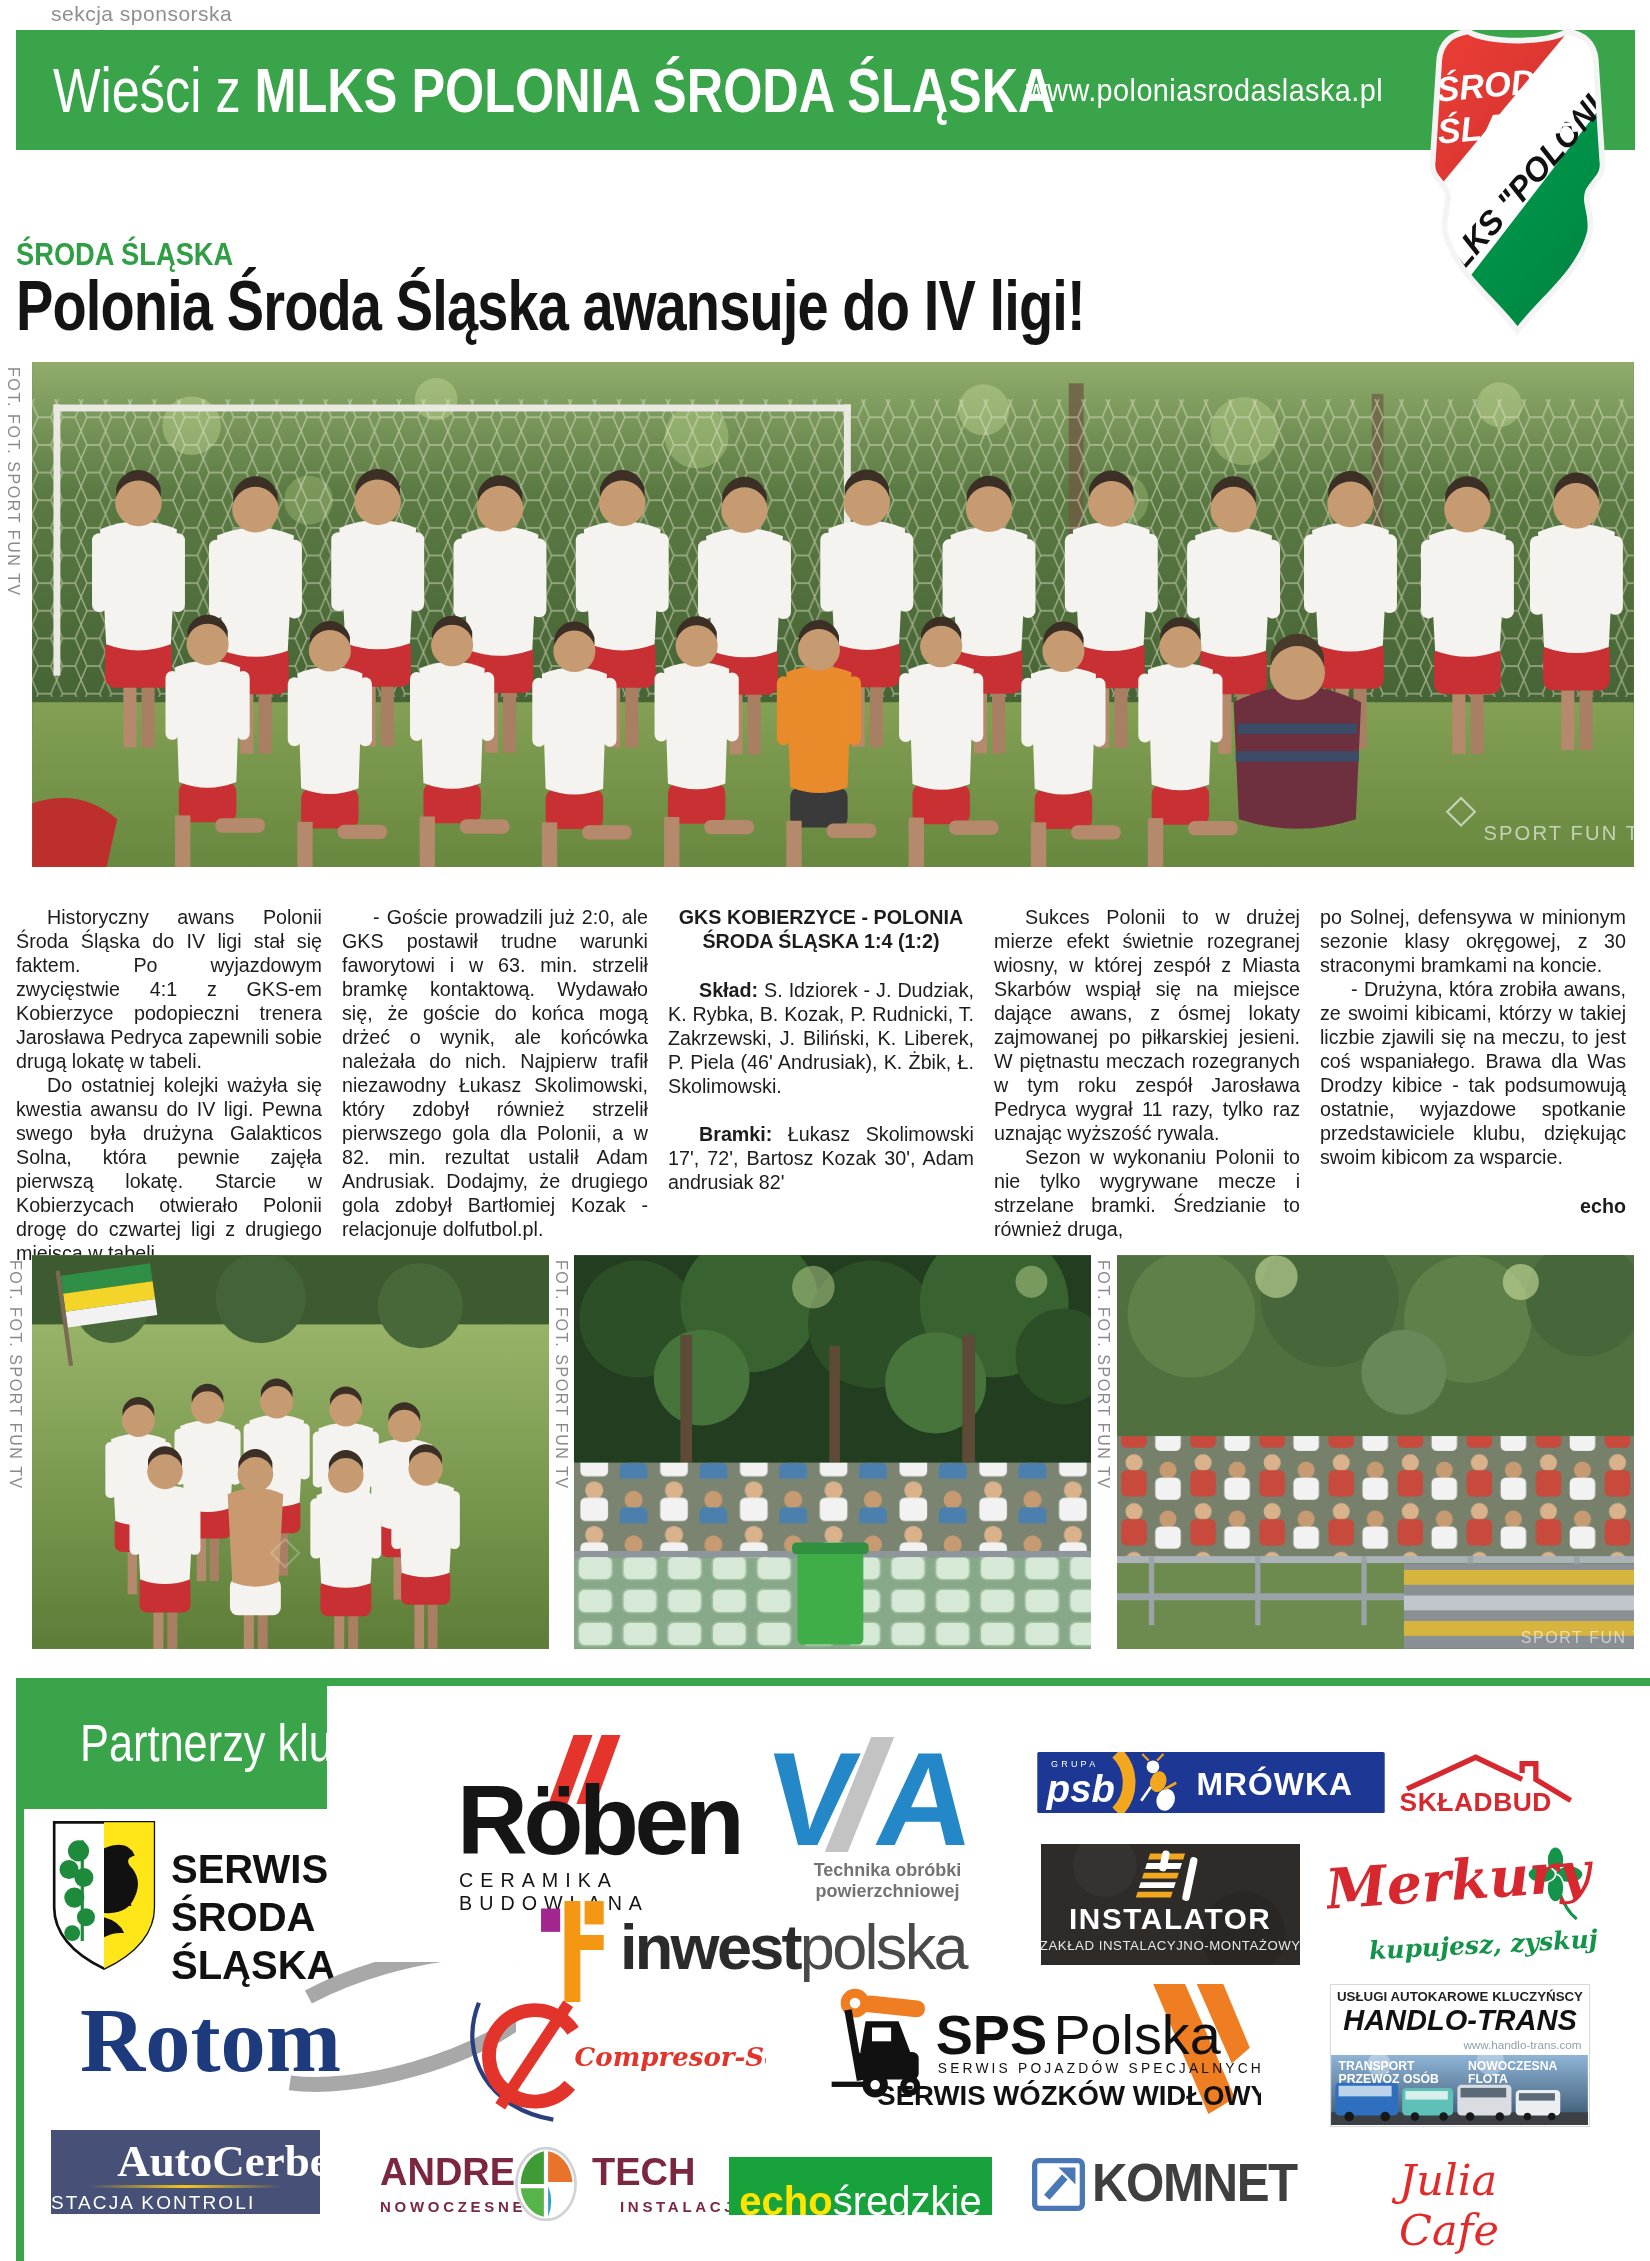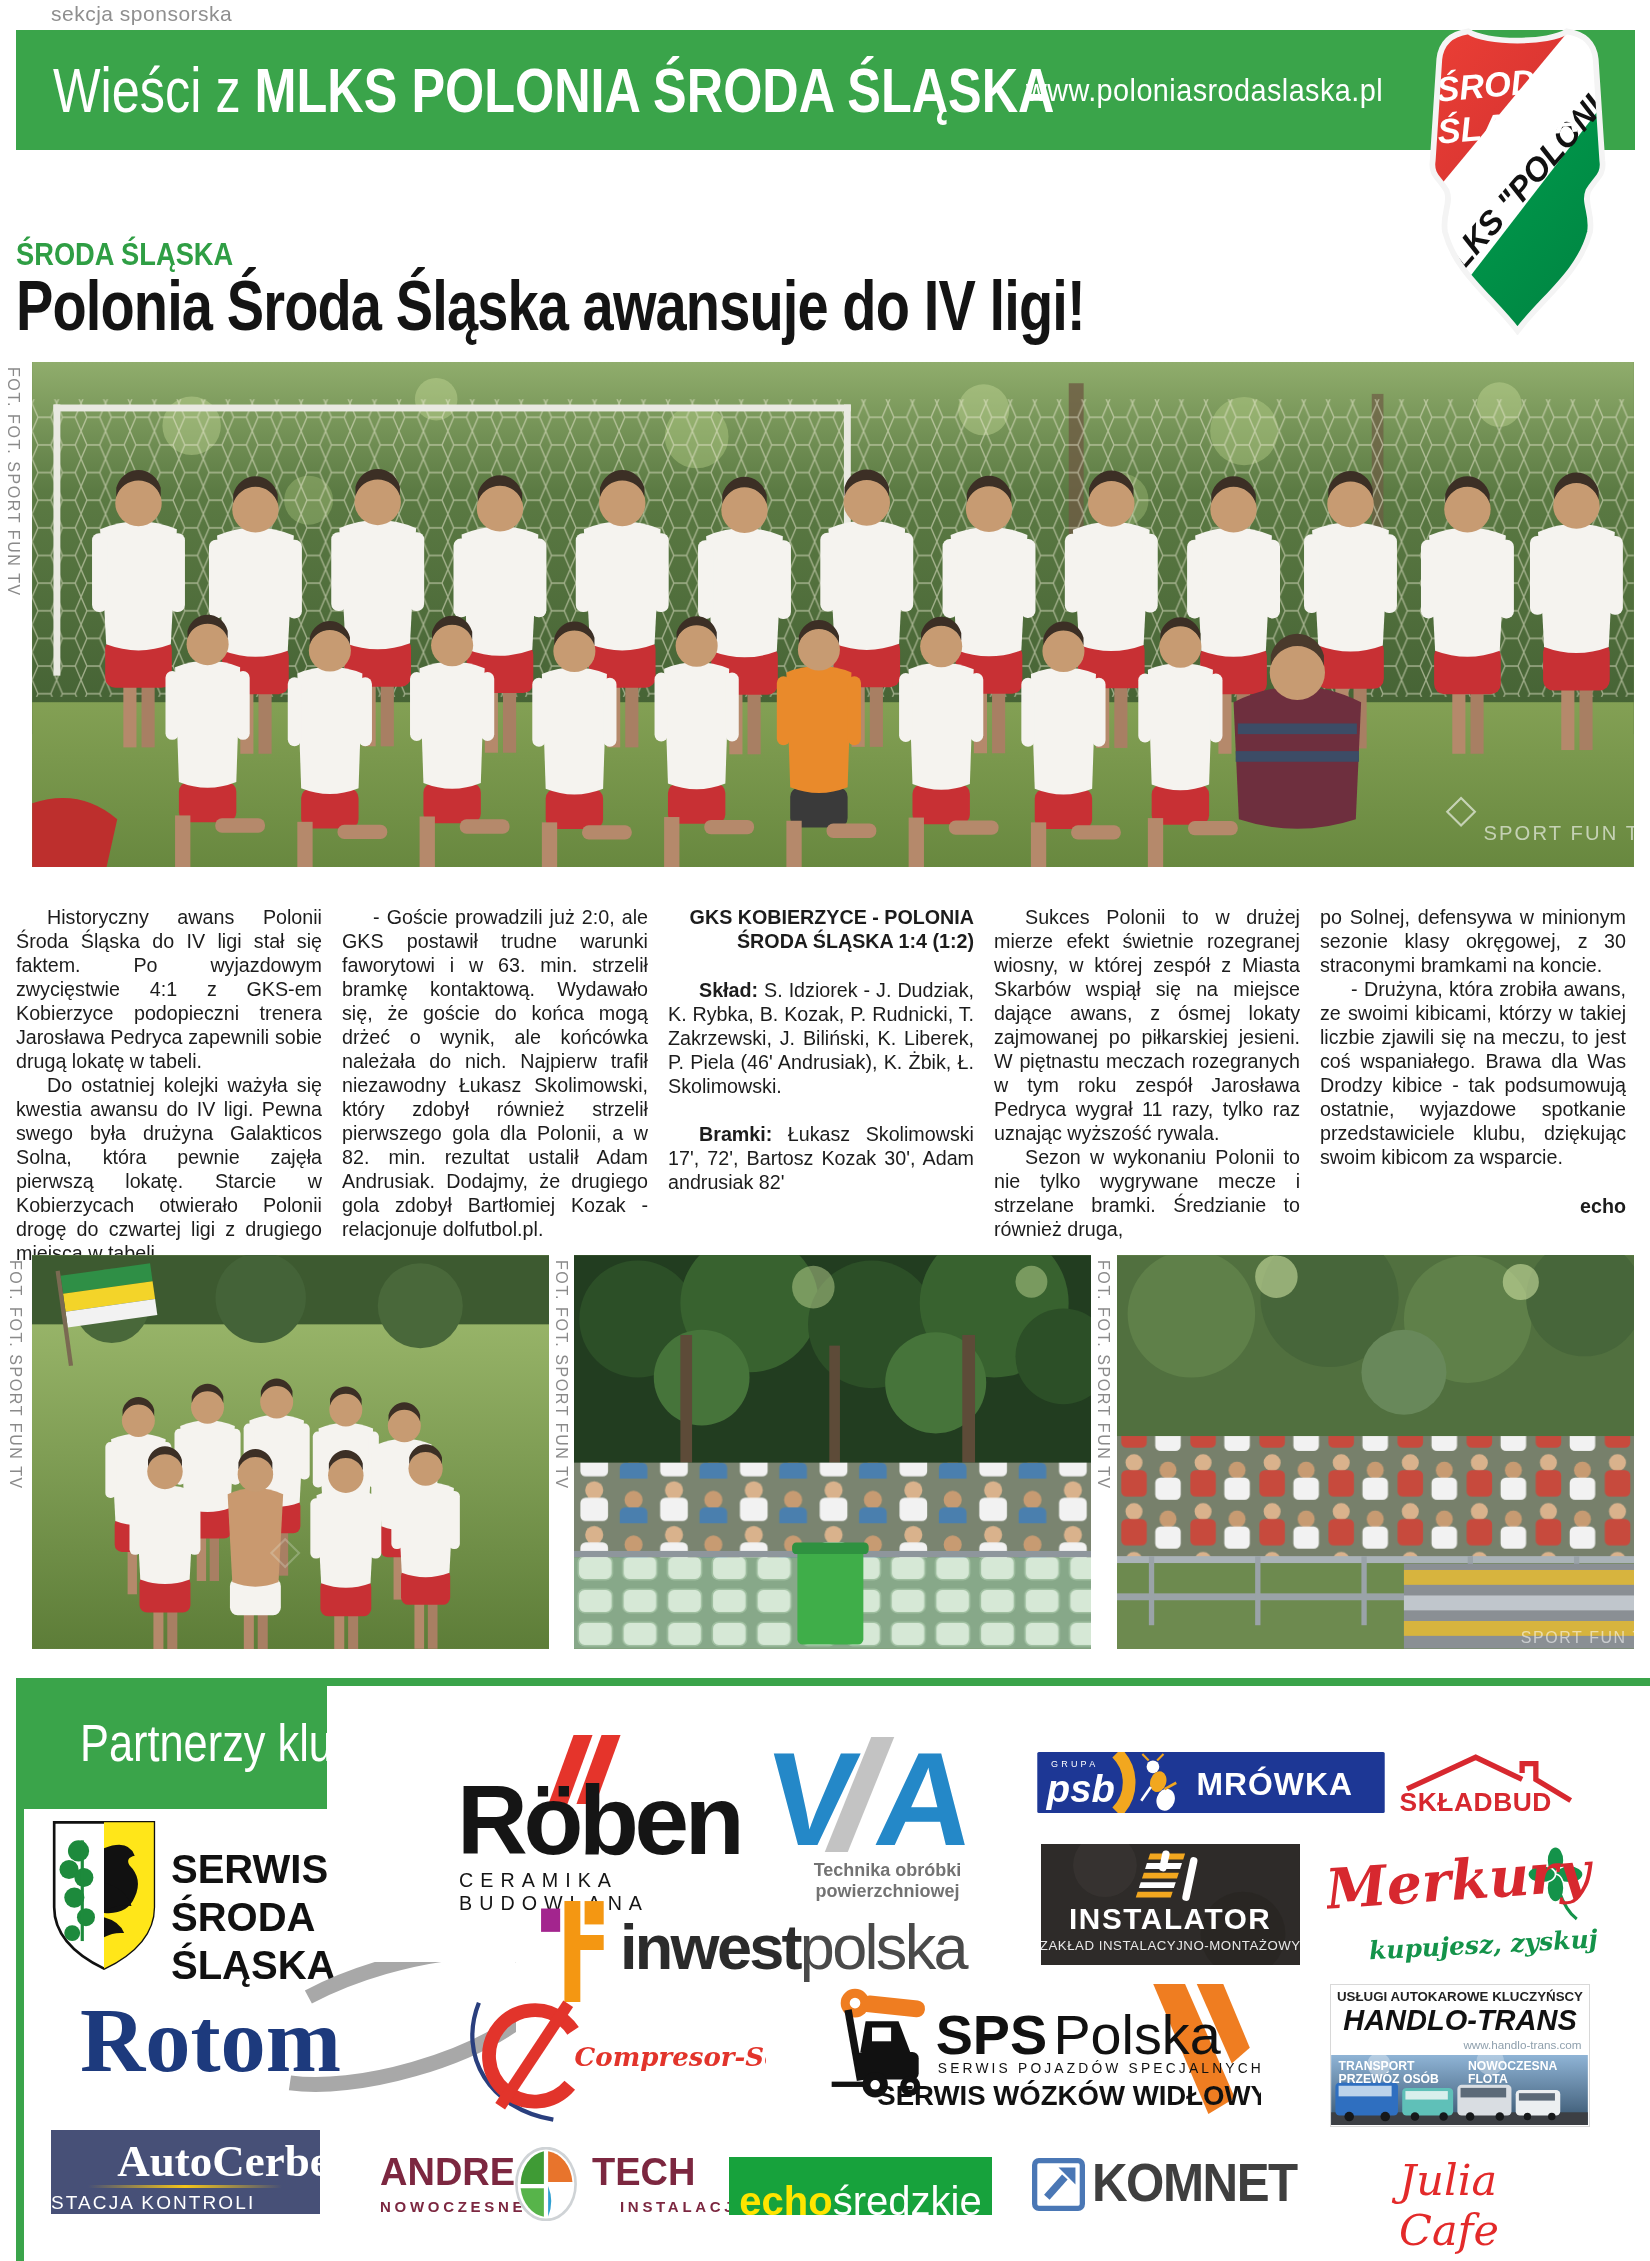--- a/index.html
+++ b/index.html
@@ -14,21 +14,21 @@
   #seclabel{position:absolute;left:51px;top:2.1px;font-size:21px;color:#8f8f8f;letter-spacing:0.5px;}
   #kicker{position:absolute;left:16px;top:237px;font-size:31px;font-weight:bold;color:#2f9e44;}
   #headline{position:absolute;left:16px;top:266px;font-size:70px;font-weight:bold;color:#141414;letter-spacing:-1.1px;}
   
   .vc{position:absolute;writing-mode:vertical-rl;font-size:16px;color:#8a8a8a;letter-spacing:1.6px;white-space:nowrap;}
   .photo{position:absolute;overflow:hidden;background:#6d8a4f;}
   
   .col{position:absolute;top:905px;width:306px;font-size:19.7px;line-height:24px;text-align:justify;}
   .col p{margin:0;text-indent:31px;}
   .col p.ni{text-indent:0;}
-  .col p.h{font-weight:bold;text-align:right;text-indent:0;margin-bottom:24.5px;}
+  .col p.h{font-weight:bold;text-align:center;text-indent:0;margin-bottom:24.5px;}
   .col p.sp{margin-bottom:24.5px;}
   .col .sig{font-weight:bold;text-align:right;margin-top:24.5px;}
   b{font-weight:bold;}
   
   #pframe{position:absolute;left:16px;top:1678px;width:1626px;height:581px;border:8.5px solid #3aa44a;background:#fff;}
   #pbanner{position:absolute;left:16px;top:1678px;width:311px;height:131px;background:#3aa44a;}
   #pbanner span{position:absolute;left:32px;top:0;height:131px;line-height:131px;color:#fff;font-size:51px;font-weight:300;}
   .logo{position:absolute;}
   .serif{font-family:"Liberation Serif","DejaVu Serif",serif;margin-left:48px;}
   .dser{font-family:"DejaVu Serif","Liberation Serif",serif;}

